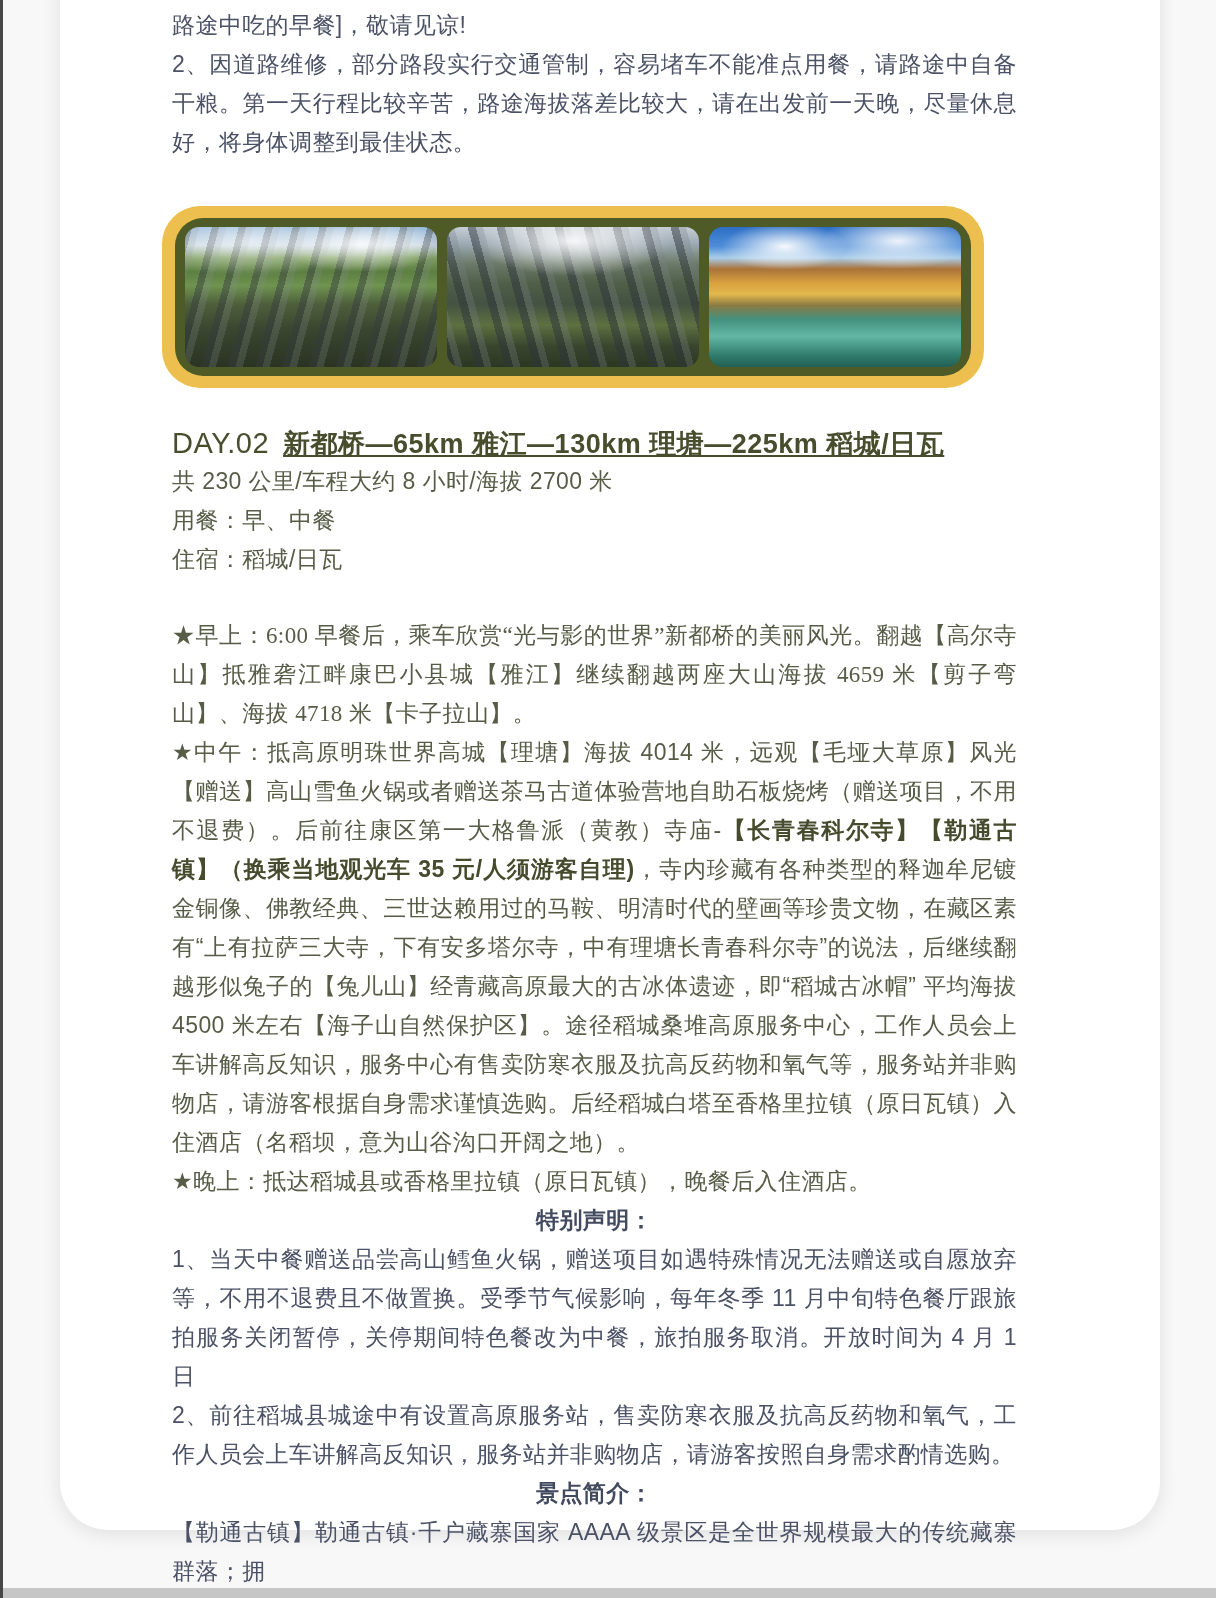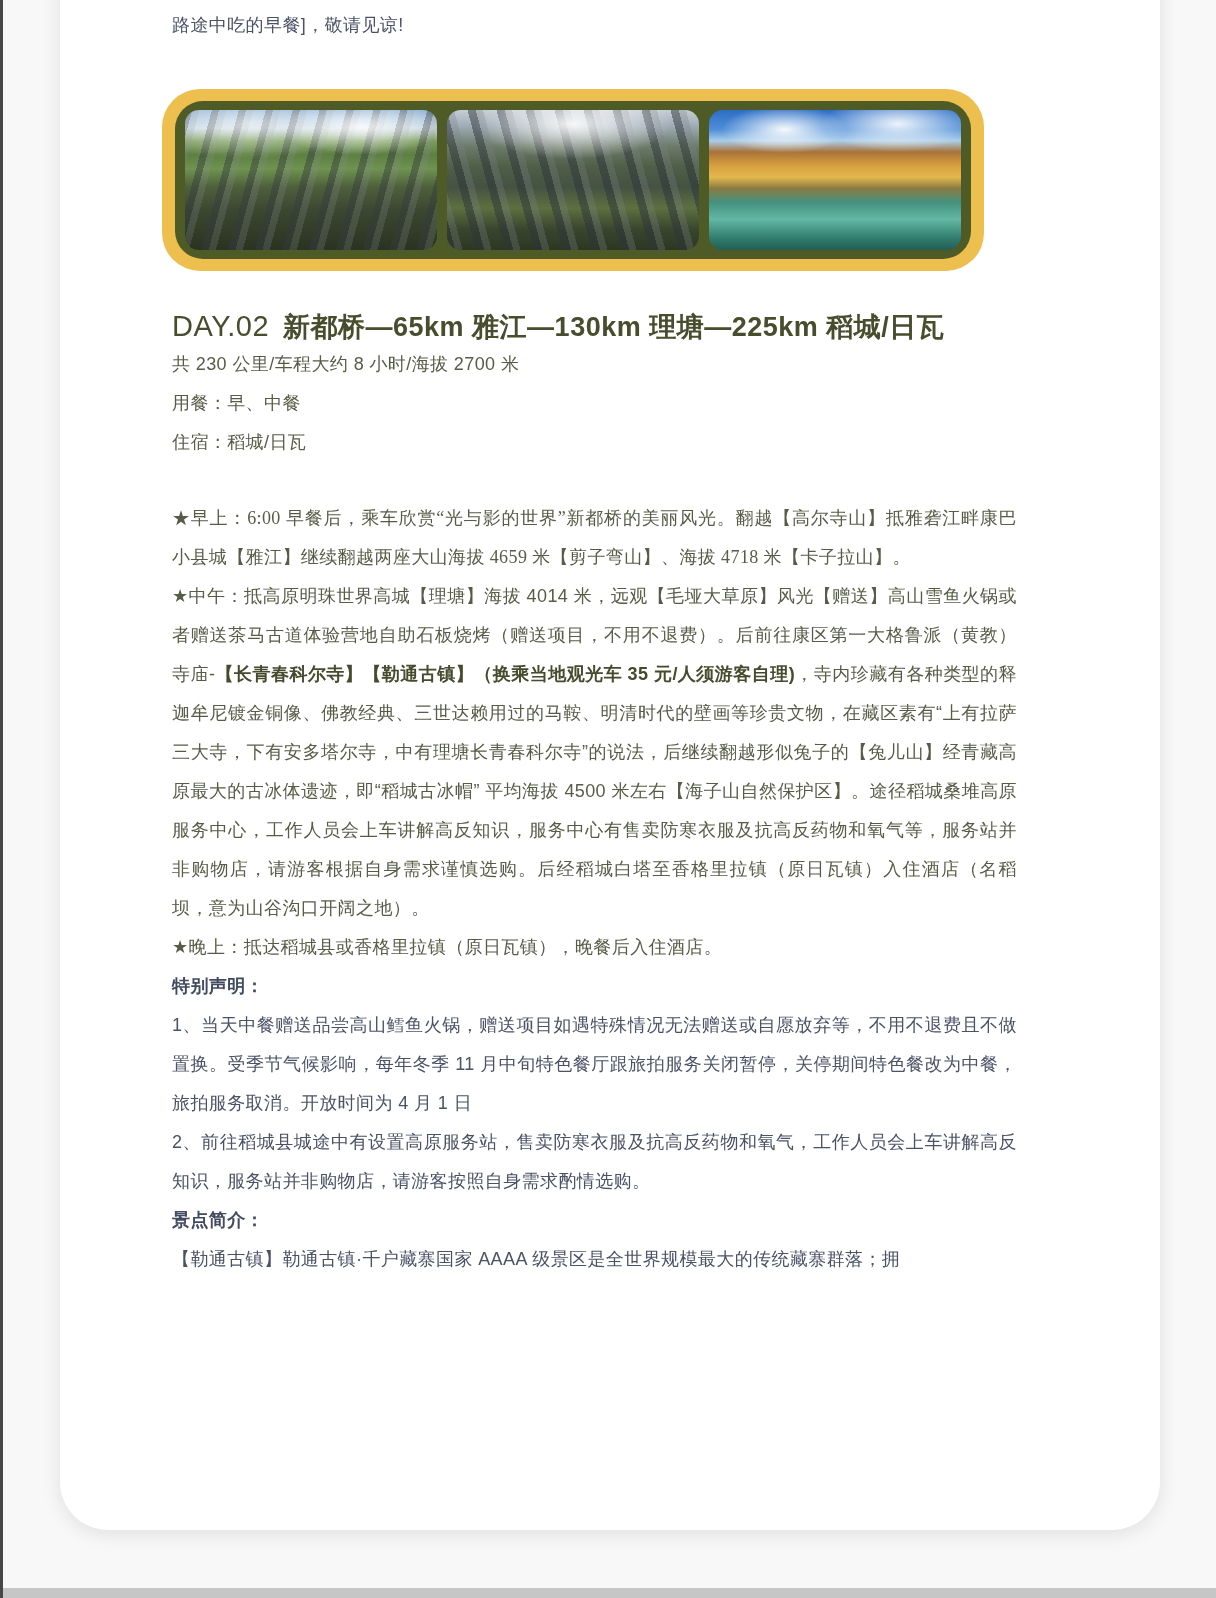--- a/index.html
+++ b/index.html
@@ -10,24 +10,24 @@
   }
   .left-edge{position:absolute;left:0;top:0;width:3px;height:1598px;background:#474747;z-index:5;}
   .bottom-bar{position:absolute;left:0;top:1588px;width:1216px;height:10px;background:#c6c6c6;z-index:5;}
   .card{
     position:absolute;left:60px;top:-60px;width:1100px;height:1590px;
     background:#ffffff;border-radius:48px;
     box-shadow:0 4px 20px rgba(0,0,0,0.10);
     z-index:1;
   }
   .content{position:absolute;left:172px;top:6px;width:845px;z-index:2;}
-  .txt{margin:0;font-size:18px;line-height:39px;letter-spacing:0.4px;}
+  .txt{margin:0;font-size:23px;line-height:39px;letter-spacing:0.4px;}
   .just{text-align:justify;}
   .blue{color:#4b5266;}
-  .blue-bold{color:#424a60;font-weight:bold;}
+  .blue-bold{color:#424a60;font-weight:bold;text-align:center;}
   .olive{color:#575c47;}
   .olive-b{color:#454b2c;font-weight:bold;}
 
   
   .strip{
     margin:44px 0 0 -10px;width:822px;height:182px;box-sizing:border-box;
     background:#edbf4f;border-radius:38px;padding:12px 13px;
   }
   .strip-inner{
     width:100%;height:100%;box-sizing:border-box;
@@ -50,32 +50,33 @@
   }
   .photo3{
     background:
       radial-gradient(90px 34px at 30% 14%, rgba(255,255,255,.95), rgba(255,255,255,0) 70%),
       radial-gradient(110px 40px at 75% 10%, rgba(255,255,255,.9), rgba(255,255,255,0) 70%),
       linear-gradient(180deg,#2d6ec5 0%,#4f8ed8 14%,#a9cdea 22%,#a9733a 30%,#d9a13f 40%,#e2b84e 48%,#8a7a42 56%,#44917f 66%,#63b7a4 78%,#2f7b6c 92%,#235f54 100%);
   }
 
   .day-head{margin-top:38px;white-space:nowrap;}
   .day-num{font-size:29px;font-weight:normal;color:#474d2d;letter-spacing:0.5px;}
-  .day-route{font-size:27px;font-weight:bold;color:#474d2d;margin-left:14px;letter-spacing:0.5px;}
+  .day-route{font-size:27px;font-weight:bold;color:#474d2d;margin-left:14px;letter-spacing:0.5px;text-decoration:underline;}
   .mt-para{margin-top:37px;font-family:Liberation Serif, serif;}
 </style>
 </head>
 <body>
 
 <div class="page">
   <div class="card"></div>
 
   <div class="content">
 
     <p class="txt blue just">路途中吃的早餐]，敬请见谅!</p>
+    <p class="txt blue just">2、因道路维修，部分路段实行交通管制，容易堵车不能准点用餐，请路途中自备干粮。第一天行程比较辛苦，路途海拔落差比较大，请在出发前一天晚，尽量休息好，将身体调整到最佳状态。</p>
 
     <div class="strip">
       <div class="strip-inner">
         <div class="photo photo1"></div>
         <div class="photo photo2"></div>
         <div class="photo photo3"></div>
       </div>
     </div>
 
     <div class="day-head">

